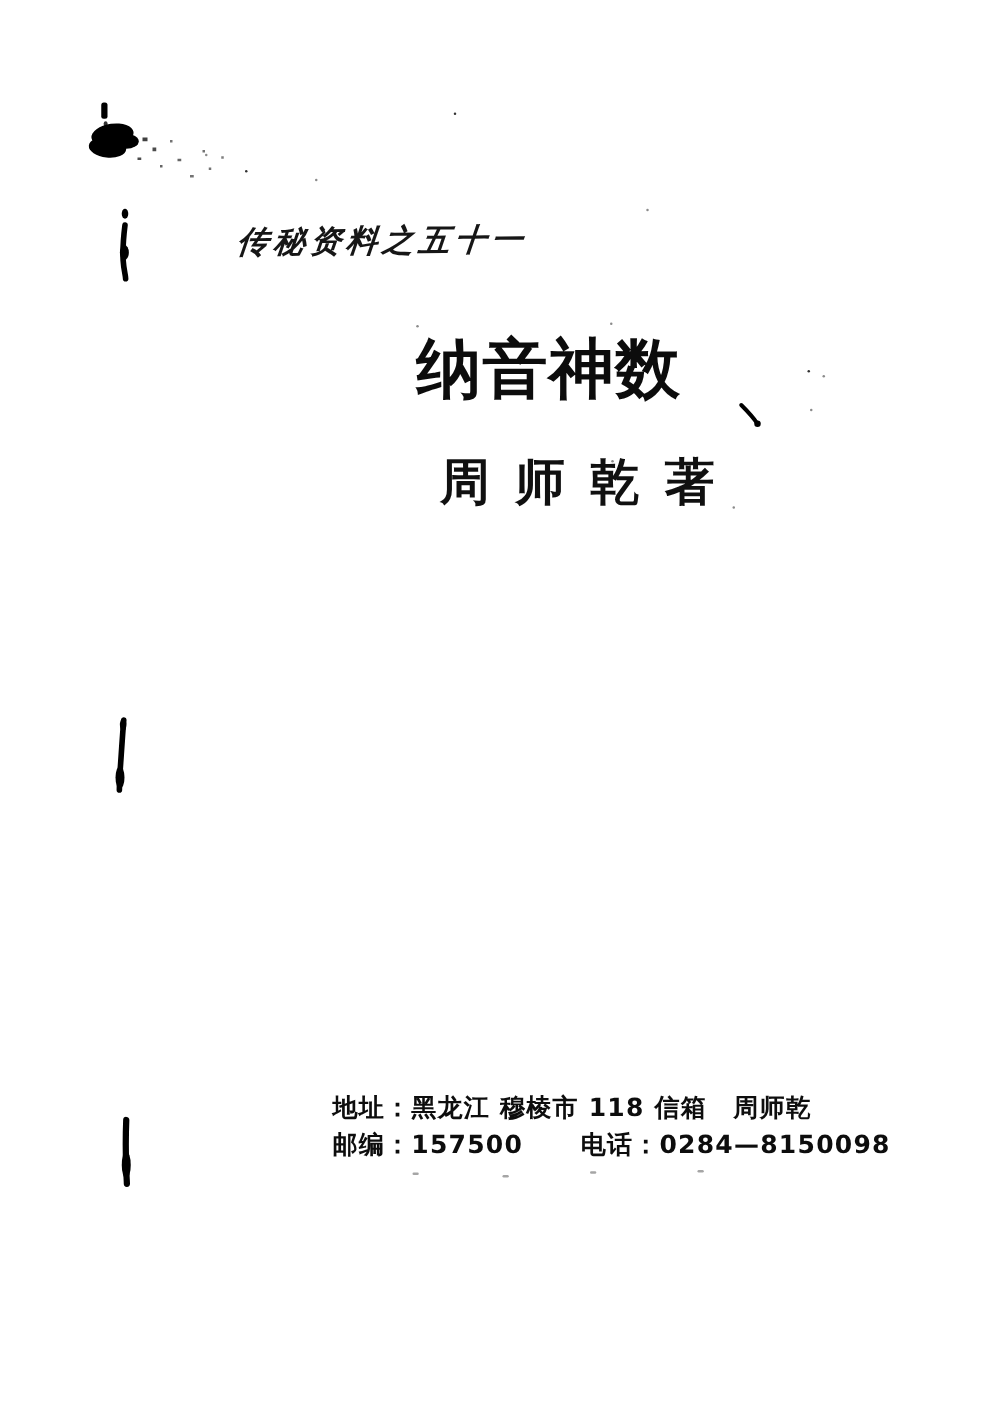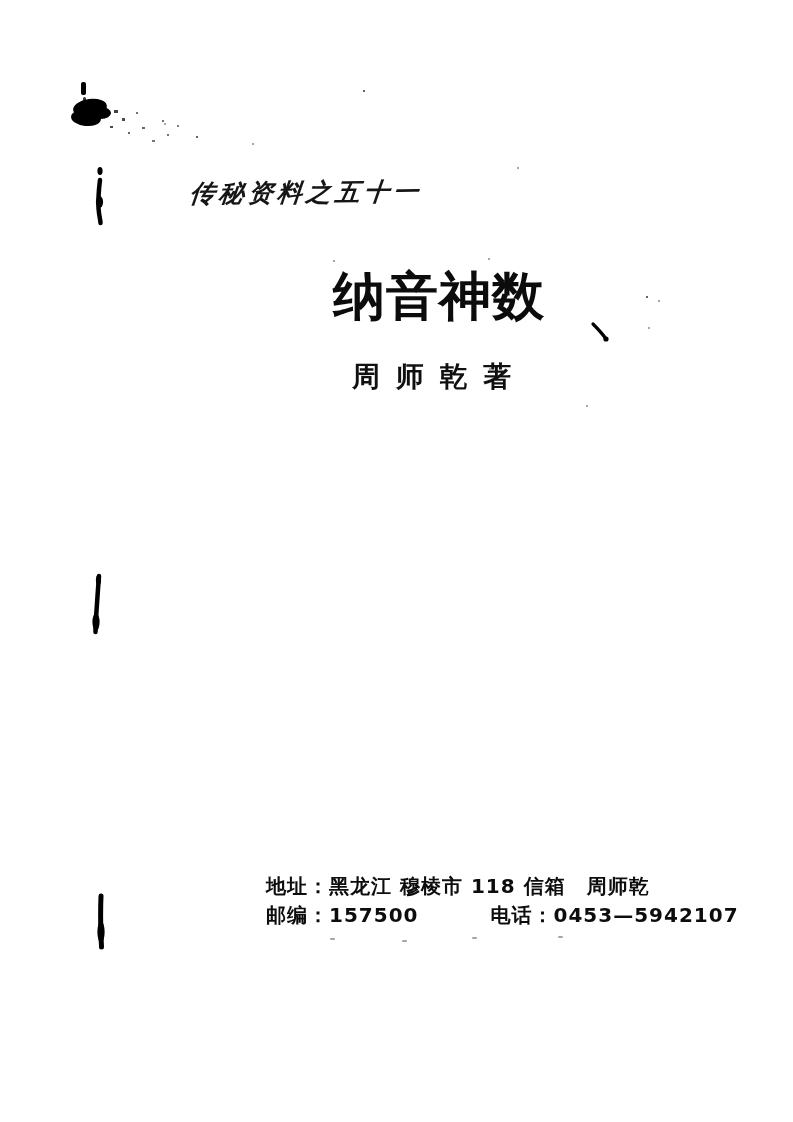--- a/index.html
+++ b/index.html
@@ -35,38 +35,38 @@
     line-height: 1.15;
     font-weight: bold;
     letter-spacing: 1px;
     color: #0c0c0c;
     white-space: nowrap;
   }
   .author {
     position: absolute;
     left: 352px;
     top: 358px;
-    font-size: 28px;
+    font-size: 40px;
     font-weight: bold;
     letter-spacing: 3px;
     color: #101010;
     white-space: nowrap;
   }
   .contact {
     position: absolute;
     left: 266px;
     top: 872px;
     font-family: "DejaVu Sans", "Liberation Sans", sans-serif;
     font-weight: bold;
     font-size: 20px;
     color: #0d0d0d;
     line-height: 29px;
     letter-spacing: 1px;
   }
-  .contact .line2 { display: flex; gap: 72px; }
+  .contact .line2 { display: flex; gap: 46px; }
 
   
   .artifact { position: absolute; }
   .speck {
     position: absolute;
     background: #8b8b8b;
     width: 2px;
     height: 2px;
     border-radius: 50%;
   }
@@ -138,17 +138,17 @@
   <div class="series-label">传秘资料之五十一</div>
 
   <h1 class="title">纳音神数</h1>
 
   <div class="author">周 师 乾 著</div>
 
   <div class="contact">
     <div class="line1">地址：黑龙江 穆棱市 118 信箱　周师乾</div>
     <div class="line2">
       <span>邮编：157500</span>
-      <span>电话：0453—5942107</span>
+      <span>电话：0284—8150098</span>
     </div>
   </div>
 
 </div>
 
 </body></html>

